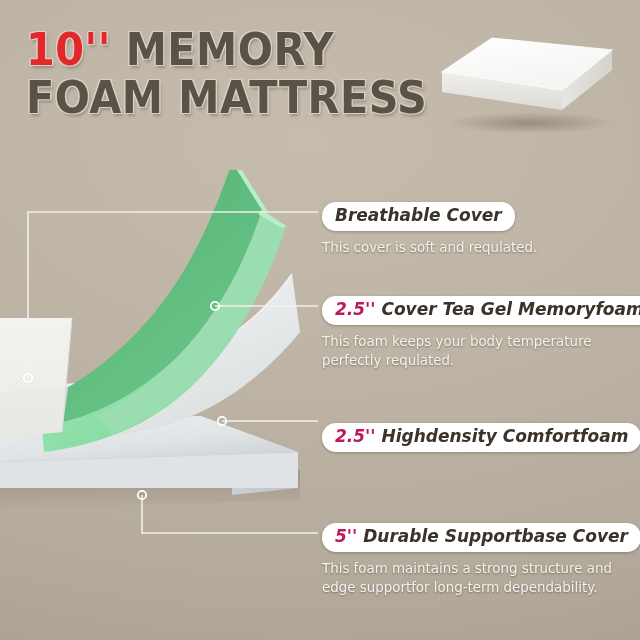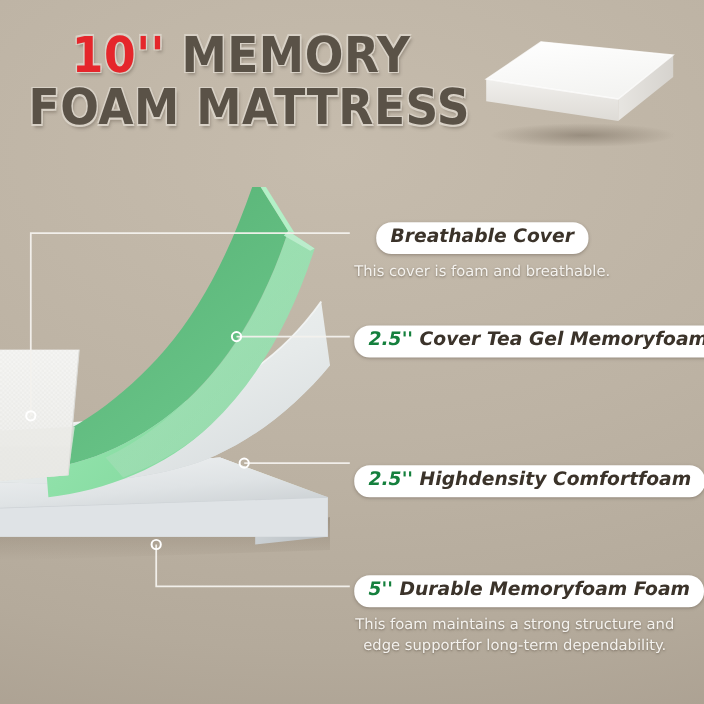--- a/index.html
+++ b/index.html
@@ -8,21 +8,20 @@
     background: #bbb1a2;
   }
   #page {
     position: relative;
     width: 640px;
     height: 640px;
     overflow: hidden;
     font-family: "Liberation Sans", sans-serif;
     background:
       radial-gradient(ellipse 150% 90% at 48% 22%, #c6bcad 0%, #bdb3a4 45%, #b4aa9b 78%, #aa9f90 100%);
-    text-align: center;
   }
 
   
   #title-block {
     position: absolute;
     left: 26px;
     top: 26px;
     width: 420px;
     z-index: 20;
   }
@@ -80,21 +79,21 @@
     font-family: "DejaVu Sans", sans-serif;
     font-style: italic;
     font-weight: bold;
     font-size: 17px;
     color: #3b332a;
     white-space: nowrap;
     box-shadow: 0 1px 3px rgba(60,50,40,0.35);
     line-height: 1.05;
   }
   .pill .meas {
-    color: #15803d;
+    color: #be185d;
   }
   .desc {
     margin-top: 7px;
     font-family: "DejaVu Sans", sans-serif;
     font-size: 13.4px;
     line-height: 19px;
     color: #f4f2ee;
     text-shadow: 0 1px 2px rgba(70,58,46,0.55);
     max-width: 292px;
   }
@@ -252,29 +251,30 @@
     <g fill="none" stroke="#ffffff" stroke-width="1.8">
       <circle cx="28" cy="378" r="4.2"></circle>
       <circle cx="215" cy="306" r="4.2"></circle>
       <circle cx="222" cy="421" r="4.2"></circle>
       <circle cx="142" cy="495" r="4.2"></circle>
     </g>
   </svg>
 
   <div class="callout" style="left:322px; top:202px;">
     <div class="pill"><span class="meas"></span><span>Breathable Cover</span></div>
-    <div class="desc">This cover is foam and breathable.</div>
+    <div class="desc">This cover is soft and requlated.</div>
   </div>
 
   <div class="callout" style="left:322px; top:296px;">
     <div class="pill"><span class="meas">2.5''</span><span> Cover Tea Gel Memoryfoam</span></div>
+    <div class="desc">This foam keeps your body temperature perfectly requlated.</div>
   </div>
 
   <div class="callout" style="left:322px; top:423px;">
     <div class="pill"><span class="meas">2.5''</span><span> Highdensity Comfortfoam</span></div>
   </div>
 
   <div class="callout" style="left:322px; top:523px;">
-    <div class="pill"><span class="meas">5''</span><span> Durable Memoryfoam Foam</span></div>
+    <div class="pill"><span class="meas">5''</span><span> Durable Supportbase Cover</span></div>
     <div class="desc">This foam maintains a strong structure and edge supportfor long-term dependability.</div>
   </div>
 
 </div>
 
 </body></html>

